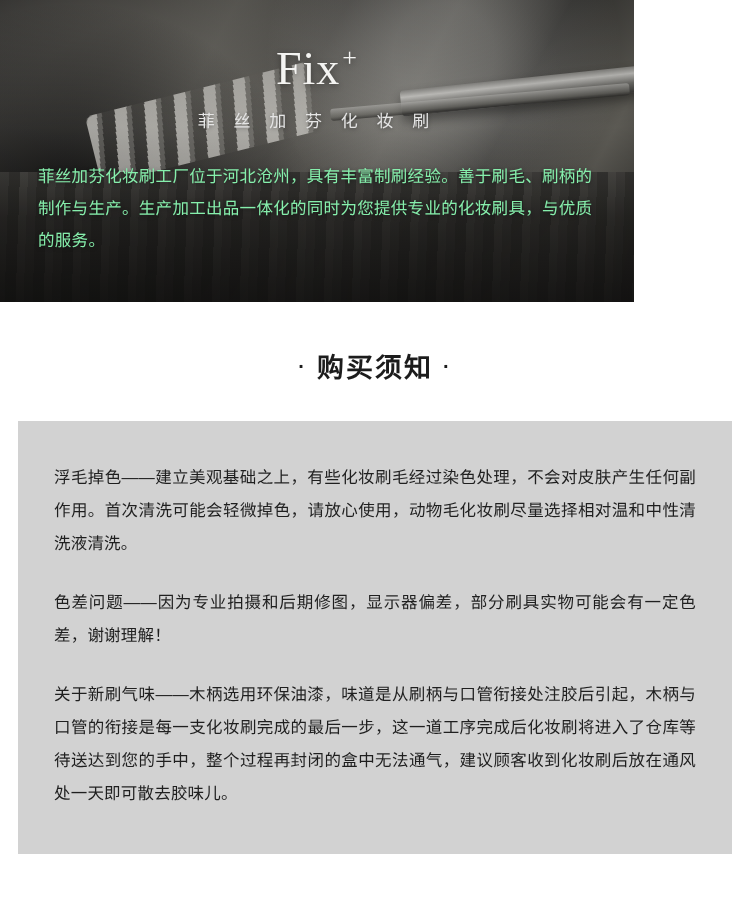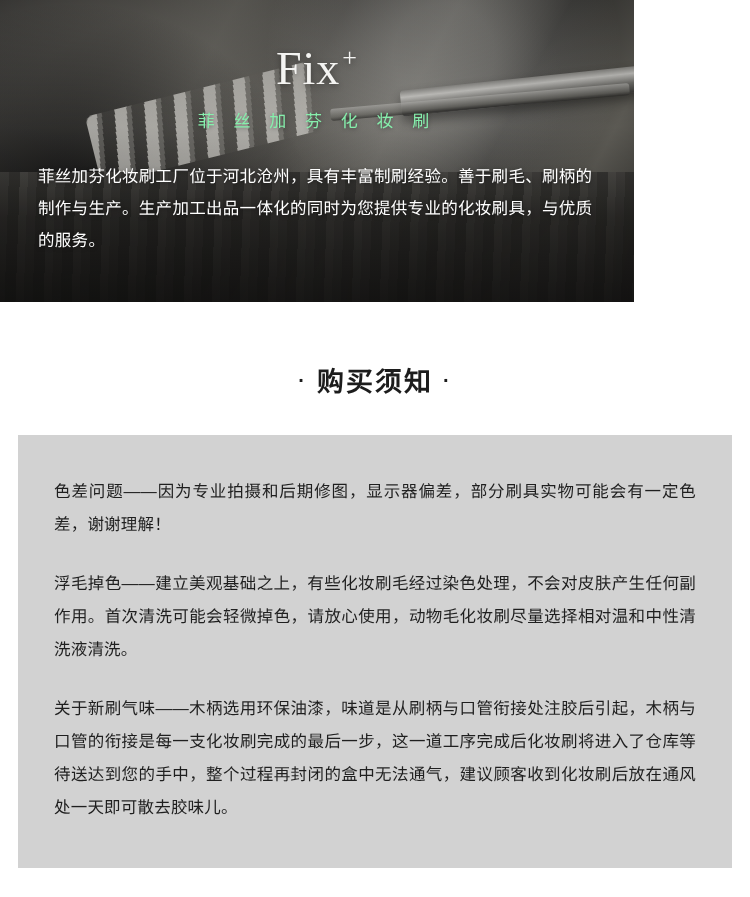--- a/index.html
+++ b/index.html
@@ -107,44 +107,44 @@
   }
   .brand .plus {
     font-size: 26px;
     vertical-align: 18px;
     margin-left: 2px;
   }
   .brand-sub {
     margin-top: 12px;
     font-size: 17px;
     letter-spacing: 7px;
-    color: #86efac;
+    color: #e5e5e5;
     text-shadow: 0 1px 4px rgba(0,0,0,.4);
   }
   .hero-desc {
     margin: 28px 38px 0 38px;
     text-align: left;
     font-size: 16.5px;
     line-height: 32px;
-    color: #ffffff;
+    color: #86efac;
     text-shadow: 0 1px 4px rgba(0,0,0,.45);
     letter-spacing: .3px;
   }
 
   
   .notice {
     padding: 0;
     background: #ffffff;
   }
   .notice-title {
     text-align: center;
     font-size: 27px;
     font-weight: bold;
     color: #1c1c1c;
-    padding: 58px 0 36px 0;
+    padding: 44px 0 36px 0;
     letter-spacing: 2px;
   }
   .notice-title .dot {
     font-size: 20px;
     vertical-align: 4px;
     margin: 0 10px;
     color: #1c1c1c;
   }
   .notice-box {
     margin: 0 18px;
@@ -180,17 +180,17 @@
     <div class="hero-desc">菲丝加芬化妆刷工厂位于河北沧州，具有丰富制刷经验。善于刷毛、刷柄的制作与生产。生产加工出品一体化的同时为您提供专业的化妆刷具，与优质的服务。</div>
   </div>
 </div>
 
 <div class="notice">
   <div class="notice-title">
     <span class="dot">·</span><span>购买须知</span><span class="dot">·</span>
   </div>
 
   <div class="notice-box">
+    <p class="notice-p">浮毛掉色——建立美观基础之上，有些化妆刷毛经过染色处理，不会对皮肤产生任何副作用。首次清洗可能会轻微掉色，请放心使用，动物毛化妆刷尽量选择相对温和中性清洗液清洗。</p>
     <p class="notice-p">色差问题——因为专业拍摄和后期修图，显示器偏差，部分刷具实物可能会有一定色差，谢谢理解！</p>
-    <p class="notice-p">浮毛掉色——建立美观基础之上，有些化妆刷毛经过染色处理，不会对皮肤产生任何副作用。首次清洗可能会轻微掉色，请放心使用，动物毛化妆刷尽量选择相对温和中性清洗液清洗。</p>
     <p class="notice-p">关于新刷气味——木柄选用环保油漆，味道是从刷柄与口管衔接处注胶后引起，木柄与口管的衔接是每一支化妆刷完成的最后一步，这一道工序完成后化妆刷将进入了仓库等待送达到您的手中，整个过程再封闭的盒中无法通气，建议顾客收到化妆刷后放在通风处一天即可散去胶味儿。</p>
   </div>
 </div>
 
 </body></html>

